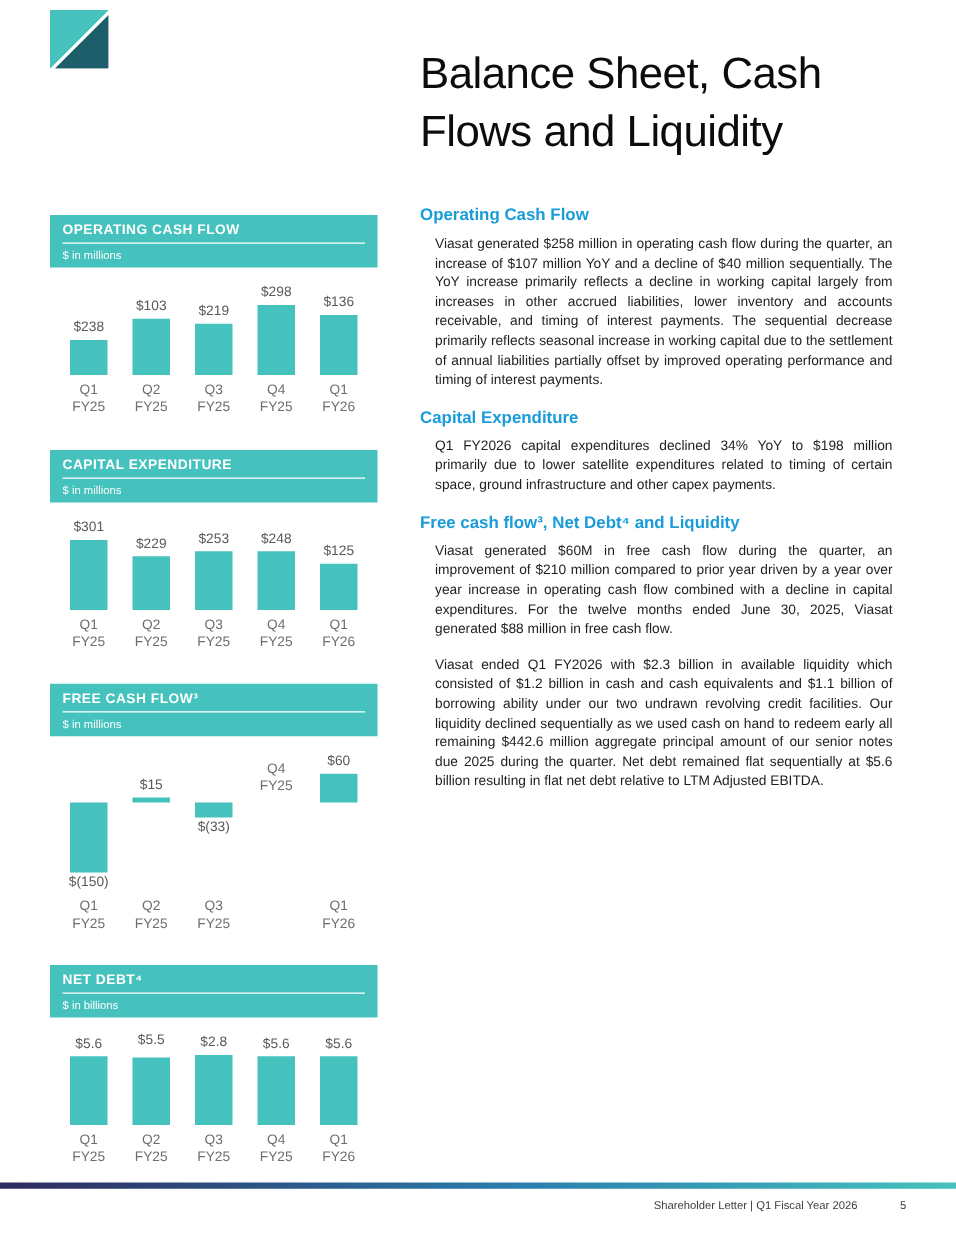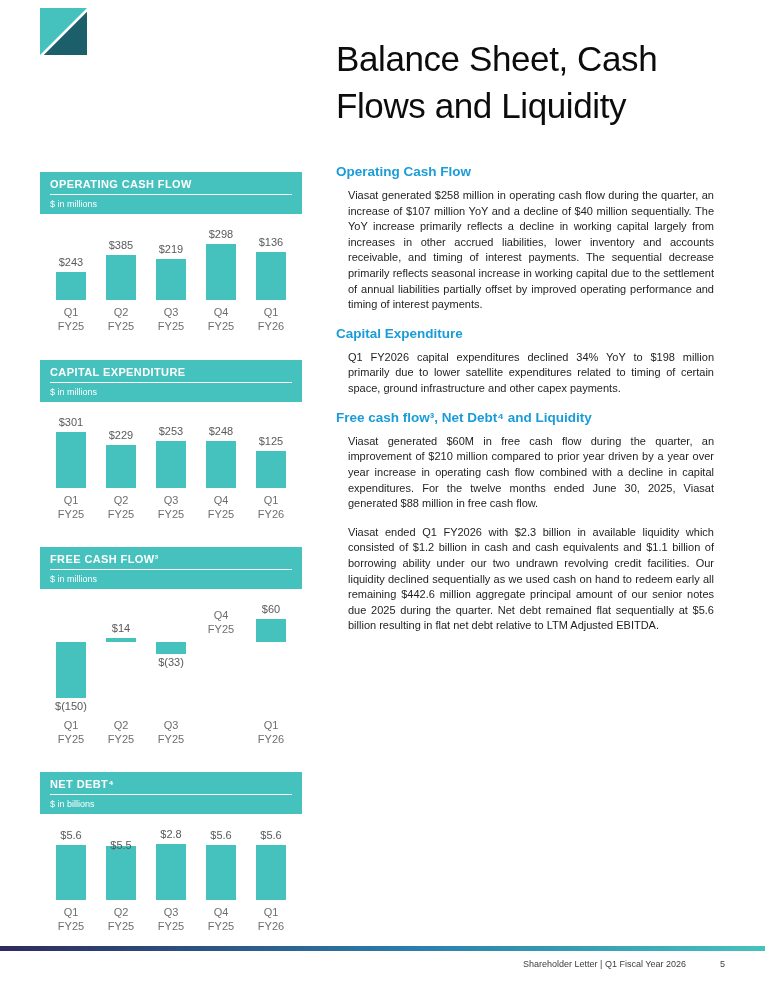--- a/index.html
+++ b/index.html
@@ -65,28 +65,28 @@
       <section class="chart-block">
         <div class="chart-header">
           <div class="chart-title">OPERATING CASH FLOW</div>
           <div class="chart-rule"></div>
           <div class="chart-subtitle">$ in millions</div>
         </div>
         <div class="chart-plot">
           <div class="bar-col">
             <div class="bar-area" style="height: 72px;">
               <div class="bar" style="height: 28.3758px; bottom: 0px;"></div>
-              <div class="val-label" style="bottom: 32.3758px;">$243</div>
+              <div class="val-label" style="bottom: 32.3758px;">$238</div>
             </div>
             <div class="x-label">Q1<br>FY25</div>
           </div>
           <div class="bar-col">
             <div class="bar-area" style="height: 72px;">
               <div class="bar" style="height: 44.9128px; bottom: 0px;"></div>
-              <div class="val-label" style="bottom: 48.9128px;">$385</div>
+              <div class="val-label" style="bottom: 48.9128px;">$103</div>
             </div>
             <div class="x-label">Q2<br>FY25</div>
           </div>
           <div class="bar-col">
             <div class="bar-area" style="height: 72px;">
               <div class="bar" style="height: 41.1544px; bottom: 0px;"></div>
               <div class="val-label" style="bottom: 45.1544px;">$219</div>
             </div>
             <div class="x-label">Q3<br>FY25</div>
           </div>
@@ -160,21 +160,21 @@
           <div class="bar-col">
             <div class="bar-area" style="height: 109.4px;">
               <div class="bar" style="height: 56px; top: 38.4px;"></div>
               <div class="val-label" style="top: 97.4px;">$(150)</div>
             </div>
             <div class="x-label">Q1<br>FY25</div>
           </div>
           <div class="bar-col">
             <div class="bar-area" style="height: 109.4px;">
               <div class="bar" style="height: 3.73333px; bottom: 71px;"></div>
-              <div class="val-label" style="bottom: 78.7333px;">$14</div>
+              <div class="val-label" style="bottom: 78.7333px;">$15</div>
             </div>
             <div class="x-label">Q2<br>FY25</div>
           </div>
           <div class="bar-col">
             <div class="bar-area" style="height: 109.4px;">
               <div class="bar" style="height: 12.32px; top: 38.4px;"></div>
               <div class="val-label" style="top: 53.72px;">$(33)</div>
             </div>
             <div class="x-label">Q3<br>FY25</div>
           </div>
@@ -200,21 +200,21 @@
           <div class="bar-col">
             <div class="bar-area" style="height: 72px;">
               <div class="bar" style="height: 55.0175px; bottom: 0px;"></div>
               <div class="val-label" style="bottom: 59.0175px;">$5.6</div>
             </div>
             <div class="x-label">Q1<br>FY25</div>
           </div>
           <div class="bar-col">
             <div class="bar-area" style="height: 72px;">
               <div class="bar" style="height: 54.0351px; bottom: 0px;"></div>
-              <div class="val-label" style="bottom: 49px;">$5.5</div>
+              <div class="val-label" style="bottom: 62px;">$5.5</div>
             </div>
             <div class="x-label">Q2<br>FY25</div>
           </div>
           <div class="bar-col">
             <div class="bar-area" style="height: 72px;">
               <div class="bar" style="height: 56px; bottom: 0px;"></div>
               <div class="val-label" style="bottom: 60px;">$2.8</div>
             </div>
             <div class="x-label">Q3<br>FY25</div>
           </div>

